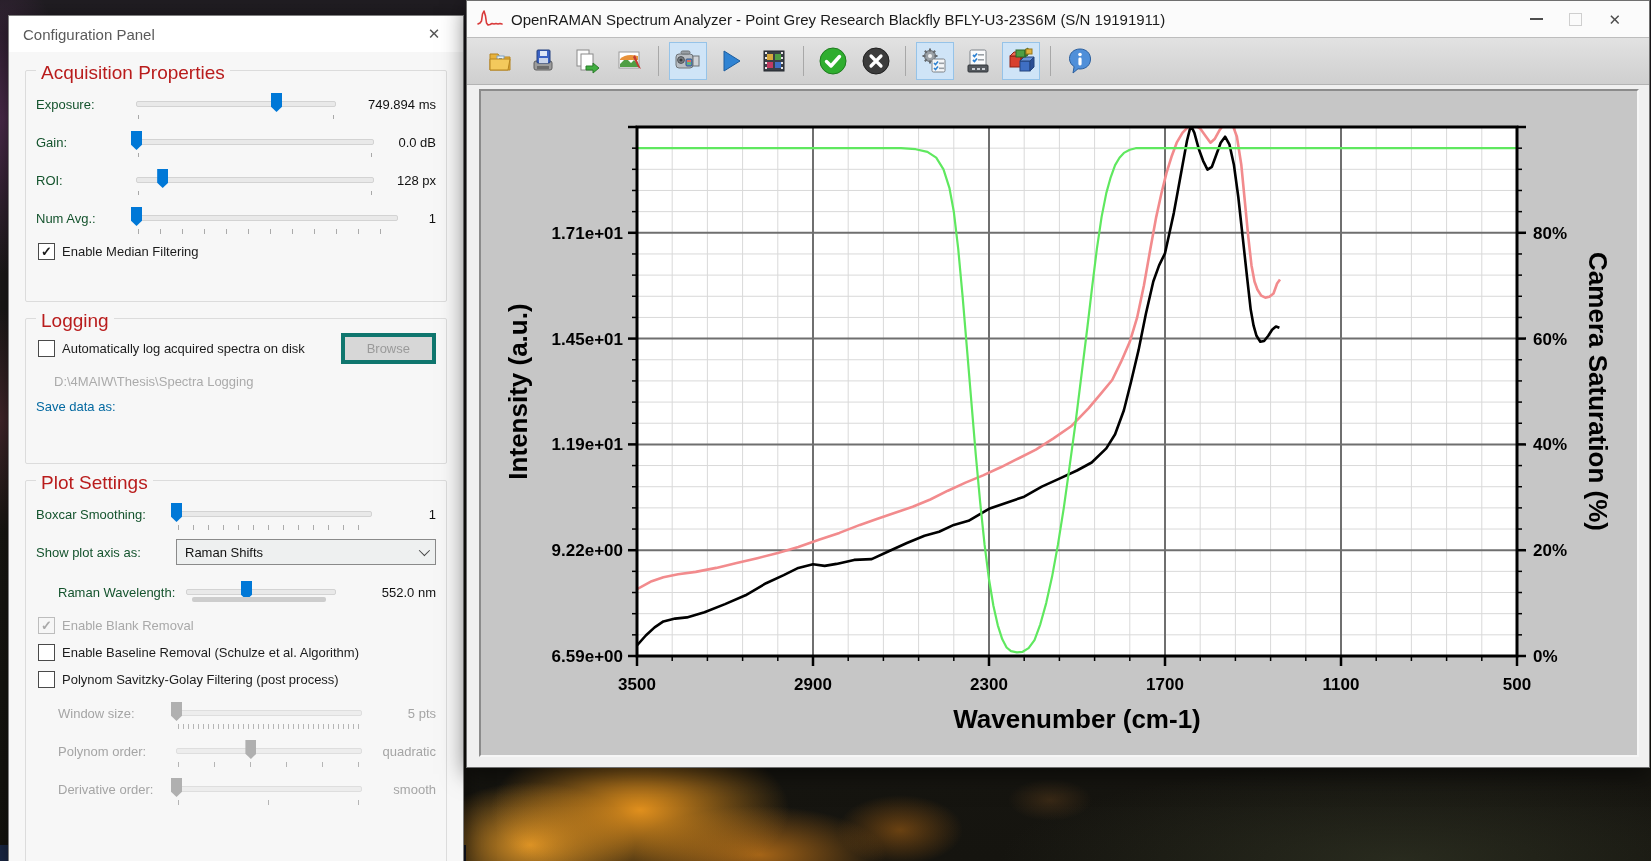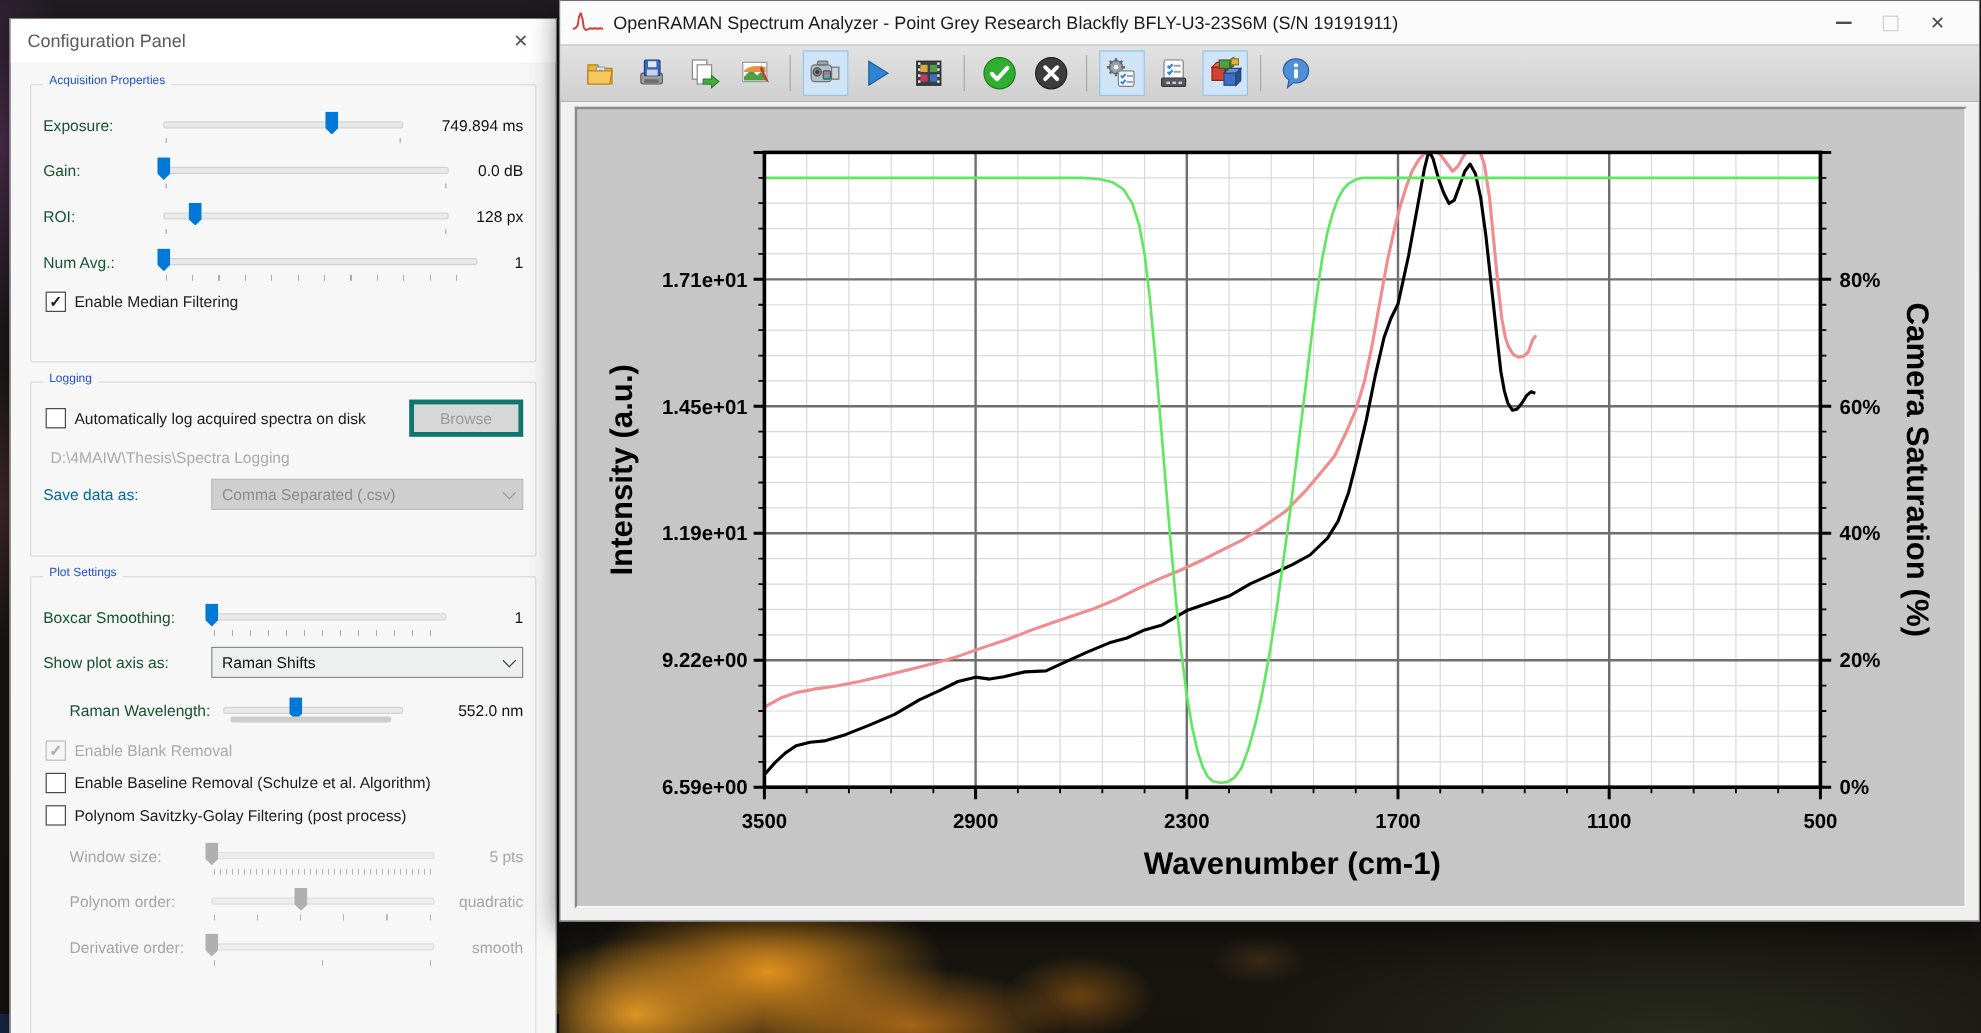--- a/index.html
+++ b/index.html
@@ -29,21 +29,21 @@
   #config{left:8px;top:15px;width:454px;height:848px;background:#f7f7f7;}
   .cfg-title{height:36px;background:#ffffff;display:flex;align-items:center;
     padding:0 14px;color:#5a5a5a;font-size:15px;}
   .cfg-title .t{flex:1;}
   .x-btn{width:30px;height:26px;display:flex;align-items:center;justify-content:center;
     color:#555;font-size:15px;cursor:default;}
   .cfg-body{padding:8px 12px 0 12px;}
   .group{border:1px solid #dcdcdc;border-radius:2px;position:relative;
     margin:10px 4px 16px 4px;padding:14px 10px 8px 10px;}
   .group>.legend{position:absolute;top:-9px;left:10px;background:#f7f7f7;
-    padding:0 5px;font-size:10px;color:#1d4ed8;}
+    padding:0 5px;font-size:19px;color:#b91c1c;}
 
   .row{display:flex;align-items:center;height:30px;margin:4px 0 8px 0;position:relative;}
   .lbl{font-size:13px;color:#14532d;}
   .val{font-size:13px;color:#111;margin-left:auto;text-align:right;white-space:nowrap;}
   .w100{width:100px;flex:none;} .w140{width:140px;flex:none;}
   .ind{margin-left:22px;}
 
   .sl{position:relative;height:30px;flex:none;}
   .sl-track{position:absolute;left:0;right:0;top:12px;height:4px;background:#e9e9e9;
     border:1px solid #d3d3d3;border-radius:2px;}
@@ -64,21 +64,21 @@
 
   .cb{display:flex;align-items:center;margin:10px 2px;cursor:default;}
   .cb .box{width:15px;height:15px;border:1px solid #4a4a4a;background:#fff;flex:none;
     display:flex;align-items:center;justify-content:center;font-size:13px;color:#1a1a1a;line-height:1;}
   .cb .cbl{font-size:13px;color:#1c1c1c;margin-left:7px;}
   .cb.checked .box::before{content:"✓";font-weight:bold;}
   .cb.disabled .box{border-color:#bdbdbd;color:#a9a9a9;background:#f6f6f6;}
   .cb.disabled .cbl{color:#a9a9a9;}
 
   .btn{font-size:13px;padding:4px 22px;background:#d7d7d7;border:4px solid #0f766e;color:#9a9a9a;}
-  .path-txt{font-size:13px;color:#ababab;margin:10px 6px;}
+  .path-txt{font-size:13px;color:#ababab;margin:10px 18px;}
   .combo{height:24px;border:1px solid #8a8a8a;background:#eef0f0;display:flex;align-items:center;
     padding:0 8px;font-size:13px;color:#111;}
   .combo .chev{margin-left:auto;width:7px;height:7px;border-right:1.6px solid #444;
     border-bottom:1.6px solid #444;transform:rotate(45deg) translateY(-2px);}
   .combo.dis{background:#cfcfcf;border-color:#bdbdbd;color:#8b8b8b;}
   .combo.dis .chev{border-color:#9a9a9a;}
 
   
   #analyzer{left:466px;top:0;width:1182px;height:766px;background:#f0f0f0;border:1px solid #6f6f6f;}
   .an-title{height:36px;background:#fbfbfb;display:flex;align-items:center;padding:0 10px;}
@@ -169,24 +169,20 @@
       <div style="display:flex;align-items:center;">
         <label class="cb" style="margin:2px 2px;">
           <span class="box"></span>
           <span class="cbl">Automatically log acquired spectra on disk</span>
         </label>
         <button class="btn" style="margin-left:auto;">Browse</button>
       </div>
       <div class="path-txt">D:\4MAIW\Thesis\Spectra Logging</div>
       <div style="display:flex;align-items:center;margin-top:8px;">
         <span class="lbl" style="color:#0369a1;width:140px;">Save data as:</span>
-        <div class="combo dis" style="flex:1;">
-          <span>Comma Separated (.csv)</span>
-          <span class="chev"></span>
-        </div>
       </div>
     </div>
 
     <div class="group" style="height:382px;">
       <span class="legend">Plot Settings</span>
 
       <div class="row">
         <span class="lbl w140">Boxcar Smoothing:</span>
         <span class="sl" style="width:196px;">
           <span class="sl-track"></span>

